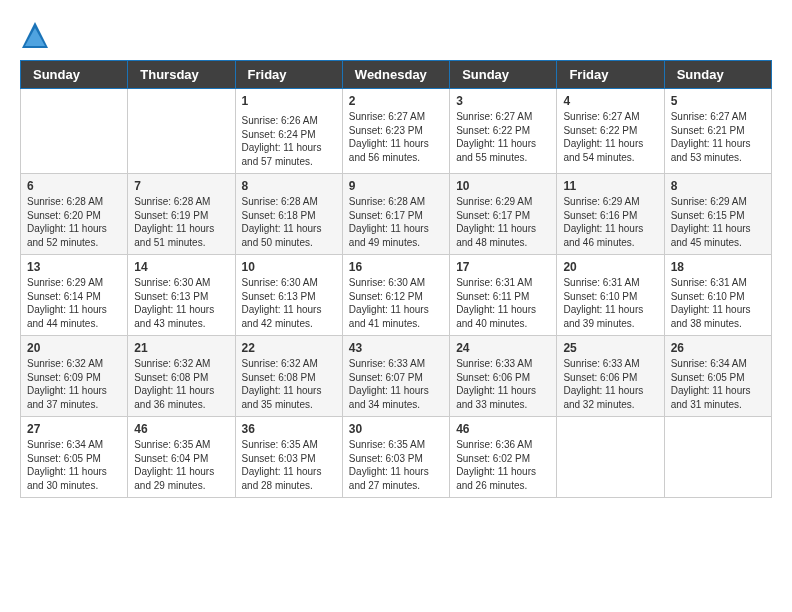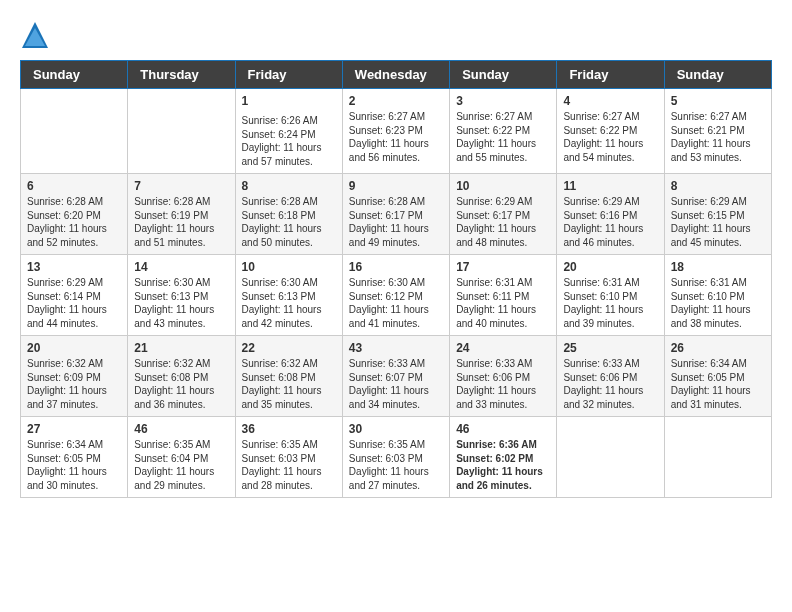--- a/index.html
+++ b/index.html
@@ -311,21 +311,21 @@
 Daylight: 11 hours and 28 minutes.</div>
         </td>
         <td>
           <span class="day-number">30</span>
           <div class="day-info" style="white-space: pre-line;">Sunrise: 6:35 AM
 Sunset: 6:03 PM
 Daylight: 11 hours and 27 minutes.</div>
         </td>
         <td>
           <span class="day-number">46</span>
-          <div class="day-info" style="white-space: pre-line; font-weight: bold;">Sunrise: 6:36 AM
+          <div class="day-info" style="white-space: pre-line;">Sunrise: 6:36 AM
 Sunset: 6:02 PM
 Daylight: 11 hours and 26 minutes.</div>
         </td>
         <td></td>
         <td></td>
       </tr>
     </tbody>
 </table>
 
 </body></html>

